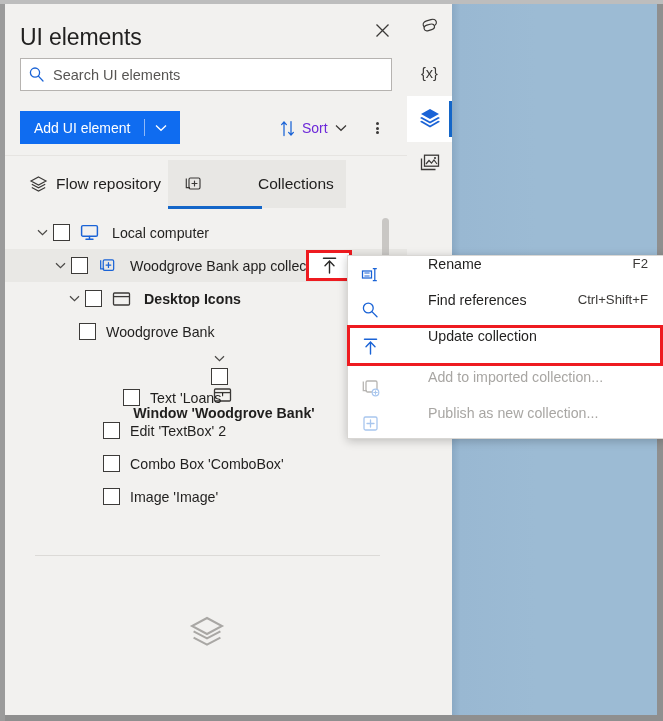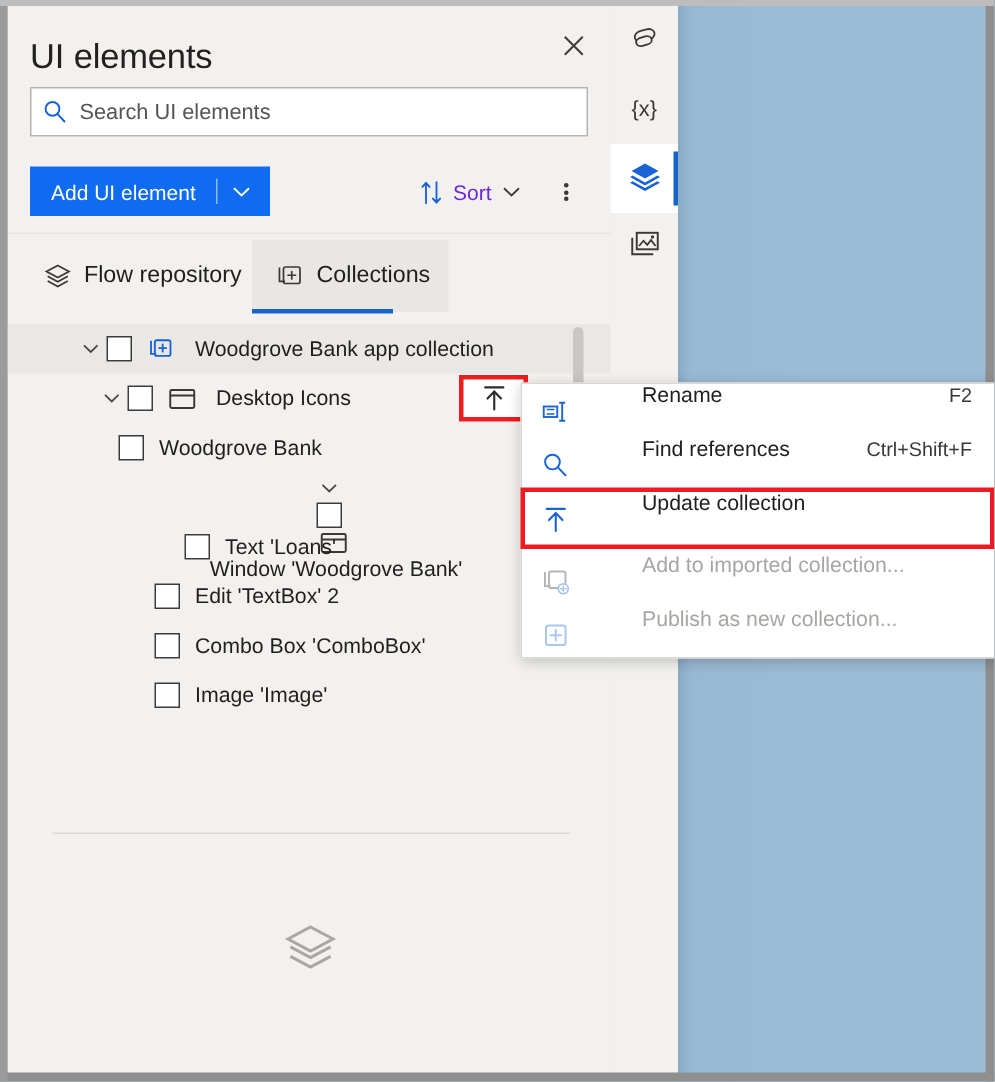--- a/index.html
+++ b/index.html
@@ -127,21 +127,21 @@
 
   
   .tabs {
     position: absolute; left: 0; top: 156px; width: 402px; height: 48px;
   }
   .tab {
     position: absolute; top: 0; height: 48px;
     display: flex; align-items: center; cursor: pointer;
   }
   .tab-flow { left: 20px; }
-  .tab-coll { left: 163px; background: #e8e7e4; padding: 0 12px; }
+  .tab-coll { left: 163px; background: #e8e7e4; padding: 0 12px; gap: 47px; }
   .tab-icon { width: 26px; display: flex; align-items: center; justify-content: center; }
   .tab-label { font-size: 15.5px; color: #1f1e1d; margin-left: 5px; }
   .tab-underline {
     position: absolute; left: 163px; top: 46px; width: 94px; height: 2.5px;
     background: #1466c8;
   }
   .tabs-divider {
     position: absolute; left: 0; top: 151px; width: 402px; height: 1px;
     background: #e6e4e1;
   }
@@ -170,21 +170,21 @@
   }
   .row-icon {
     width: 26px; height: 20px;
     display: flex; align-items: center; justify-content: center;
     flex: 0 0 auto; margin-left: 6px;
   }
   .row-label {
     font-size: 14.2px; color: #201f1e; margin-left: 10px;
     white-space: nowrap;
   }
-  .row-label.bold { font-weight: 400; }
+  .row-label.bold { font-weight: 700; }
 
   .scroll-track {
     position: absolute; left: 376px; top: 212px;
     width: 8px; height: 330px;
   }
   .scroll-thumb {
     position: absolute; left: 377px; top: 214px;
     width: 7px; height: 42px;
     background: #c9c7c4; border-radius: 4px;
   }
@@ -351,20 +351,35 @@
             <path d="M10.5 6 L10.5 11 M8 8.5 L13 8.5" stroke="#3b3937" stroke-width="1.15" fill="none" stroke-linecap="round"></path>
           </svg>
         </span>
         <span class="tab-label">Collections</span>
       </div>
       <div class="tab-underline"></div>
     </div>
 
     <div class="tree">
 
+      <div class="tree-row" style="padding-left:26px;">
+        <span class="chevron">
+          <svg width="11" height="7" viewBox="0 0 11 7">
+              <path d="M1 1.3 L5.5 5.6 L10 1.3" stroke="#4a4846" stroke-width="1.2" fill="none"></path>
+            </svg>
+        </span>
+        <span class="cb"></span>
+        <span class="row-icon">
+          <svg width="19" height="17" viewBox="0 0 19 17">
+            <rect x="1.6" y="1.6" width="15.8" height="10.6" rx="1.3" stroke="#1a63d6" stroke-width="1.45" fill="none"></rect>
+            <path d="M6 15.2 L13 15.2 M9.5 12.4 L9.5 15.2" stroke="#1a63d6" stroke-width="1.45" fill="none" stroke-linecap="round"></path>
+          </svg>
+        </span>
+        <span class="row-label">Local computer</span>
+      </div>
 
       <div class="tree-row selected" style="padding-left:44px;">
         <span class="chevron">
           <svg width="11" height="7" viewBox="0 0 11 7">
               <path d="M1 1.3 L5.5 5.6 L10 1.3" stroke="#4a4846" stroke-width="1.2" fill="none"></path>
             </svg>
         </span>
         <span class="cb"></span>
         <span class="row-icon">
           <svg width="19" height="18" viewBox="0 0 19 19">

